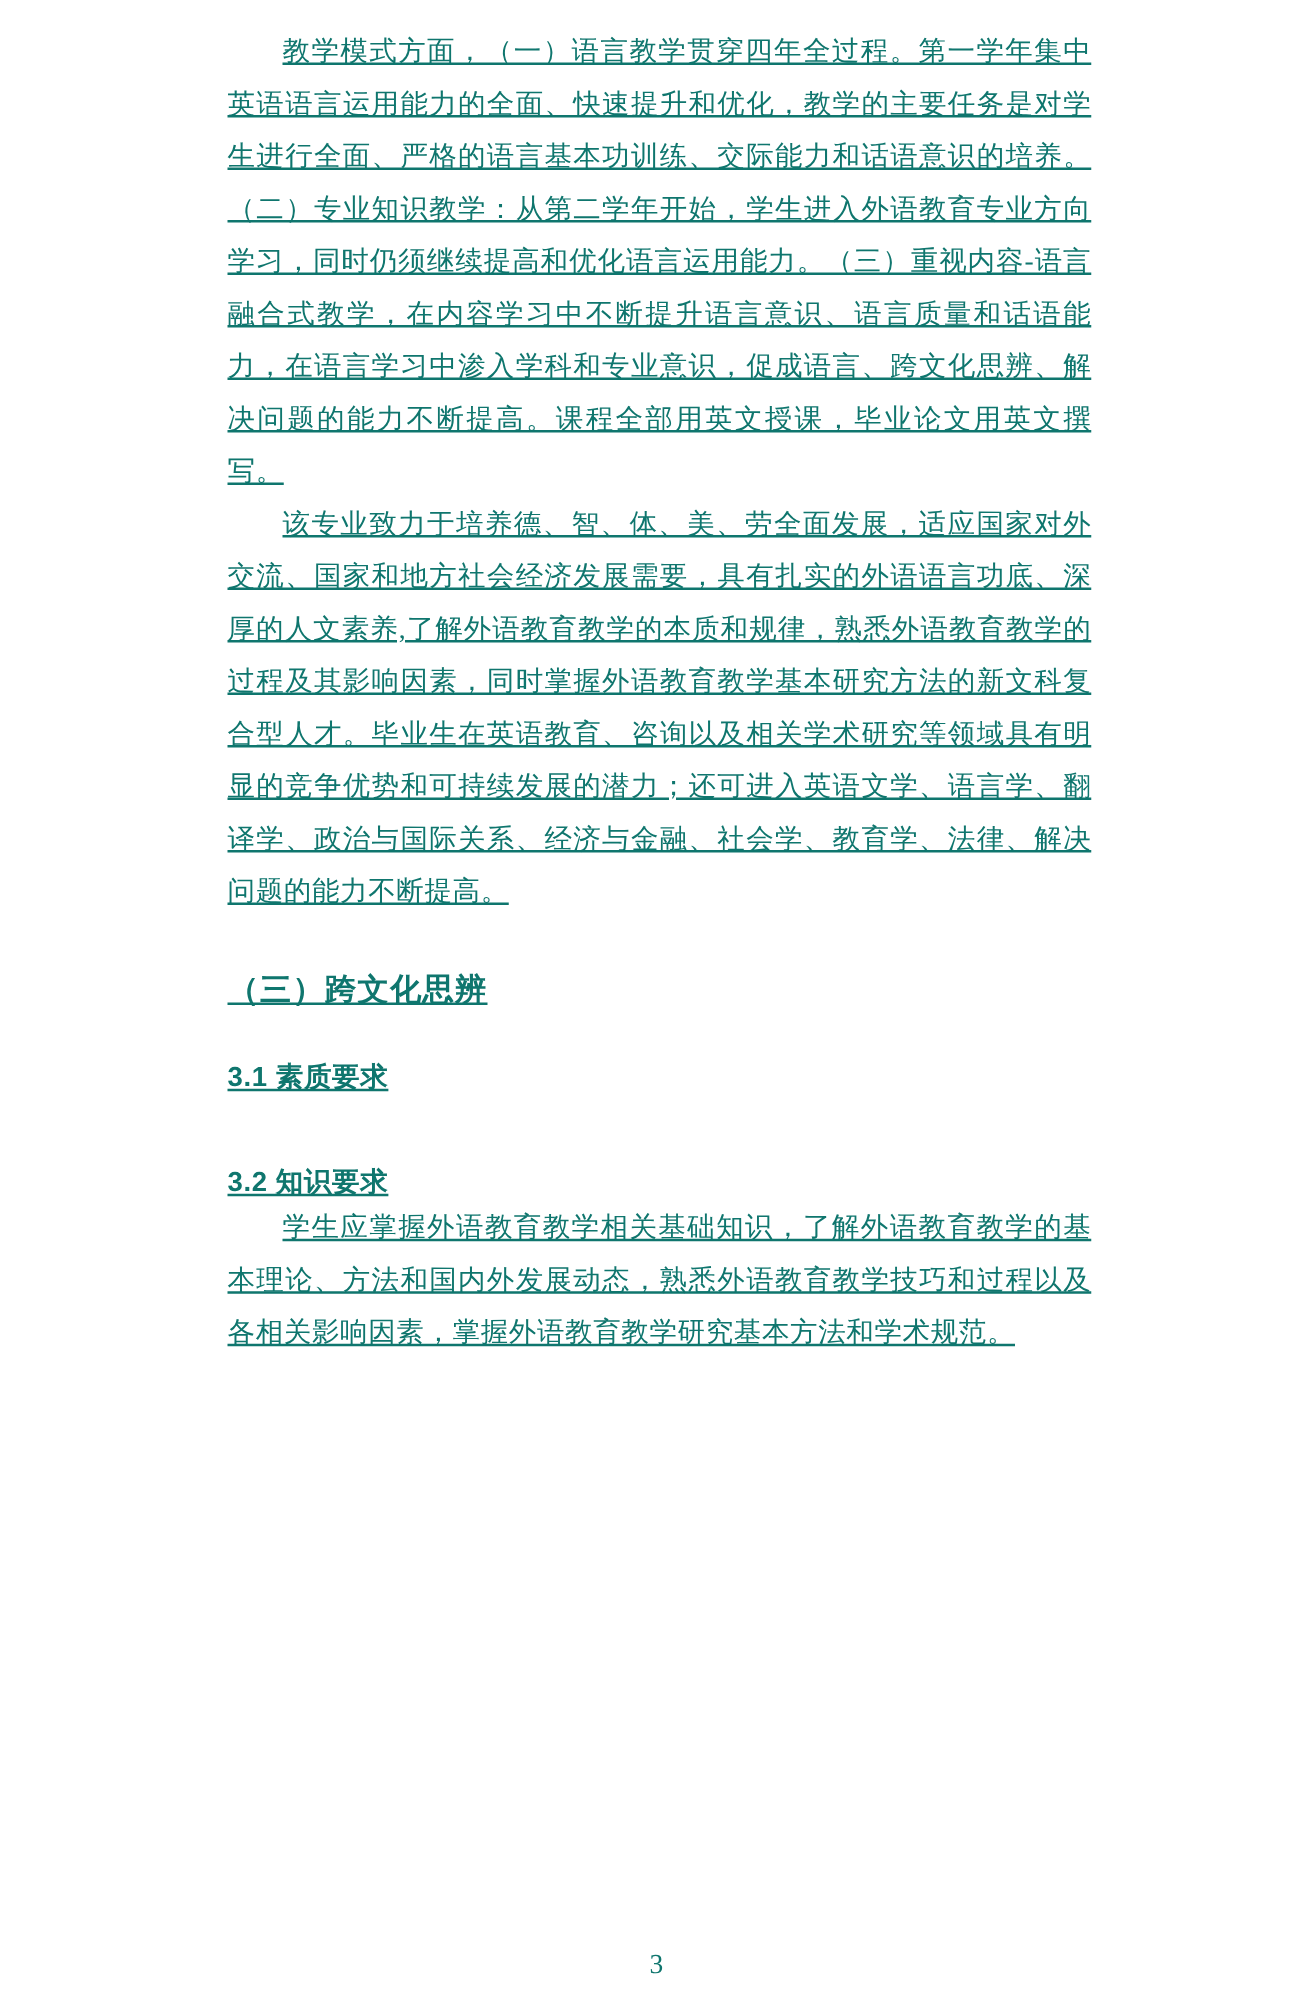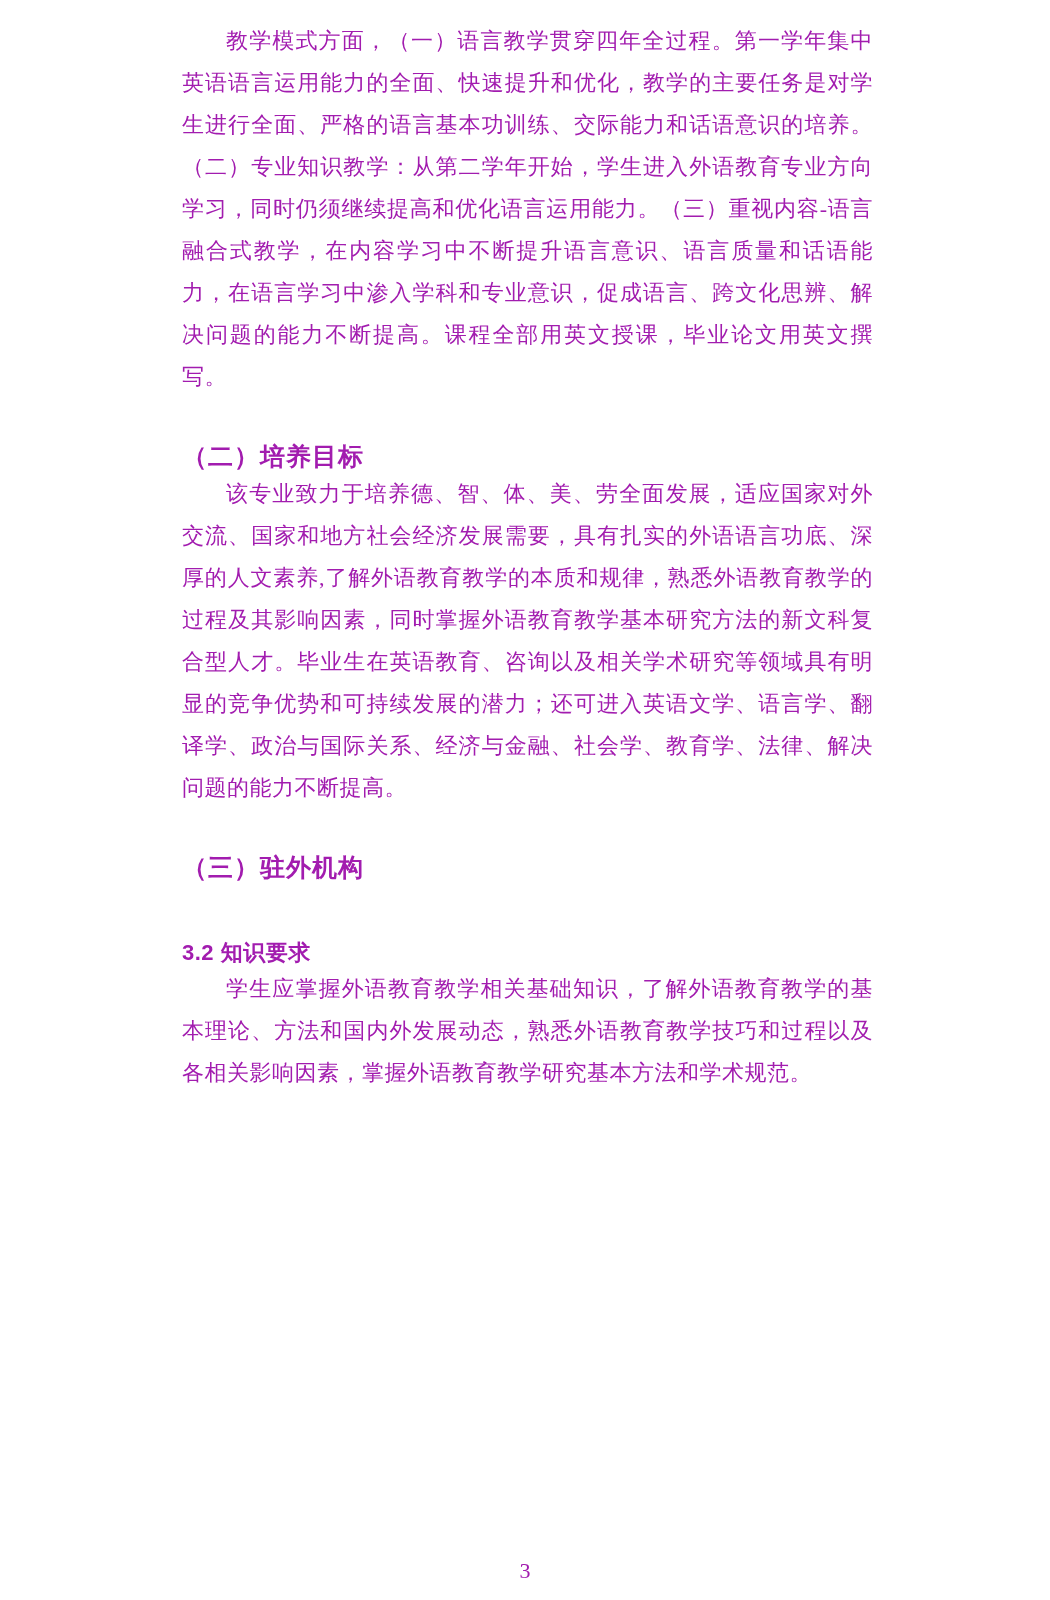--- a/index.html
+++ b/index.html
@@ -6,25 +6,26 @@
     margin: 0;
     padding: 0;
     background: #ffffff;
   }
   .page {
     position: relative;
     width: 840px;
     height: 1600px;
     margin: 0 auto;
     background: #ffffff;
-    color: #a21caf;
+    color: #0f766e;
     box-sizing: border-box;
     padding: 20px 72px 0 77px;
     overflow: hidden;
     font-family: "Liberation Serif", "DejaVu Serif", serif;
+    text-decoration: underline;
   }
   p.body {
     margin: 0;
     font-size: 22px;
     line-height: 42px;
     text-align: justify;
     text-align-last: left;
     text-indent: 2em;
     letter-spacing: 0.5px;
   }
@@ -65,26 +66,26 @@
   }
 </style>
 </head>
 <body>
 
 <div class="page">
 
   <p class="body p1">教学模式方面，（一）语言教学贯穿四年全过程。第一学年集中英语语言运用能力的全面、快速提升和优化，教学的主要任务是对学生进行全面、严格的语言基本功训练、交际能力和话语意识的培养。（二）专业知识教学：从第二学年开始，学生进入外语教育专业方向学习，同时仍须继续提高和优化语言运用能力。（三）重视内容-语言融合式教学，在内容学习中不断提升语言意识、语言质量和话语能力，在语言学习中渗入学科和专业意识，促成语言、跨文化思辨、解决问题的能力不断提高。课程全部用英文授课，毕业论文用英文撰写。</p>
 
 
-  <h2 class="h-major h-obj">（二）培养目标</h2>
 
   <p class="body p3">该专业致力于培养德、智、体、美、劳全面发展，适应国家对外交流、国家和地方社会经济发展需要，具有扎实的外语语言功底、深厚的人文素养,了解外语教育教学的本质和规律，熟悉外语教育教学的过程及其影响因素，同时掌握外语教育教学基本研究方法的新文科复合型人才。毕业生在英语教育、咨询以及相关学术研究等领域具有明显的竞争优势和可持续发展的潜力；还可进入英语文学、语言学、翻译学、政治与国际关系、经济与金融、社会学、教育学、法律、解决问题的能力不断提高。</p>
 
-  <h2 class="h-major h-req">（三）驻外机构</h2>
+  <h2 class="h-major h-req">（三）跨文化思辨</h2>
 
+  <h3 class="h-minor h31">3.1 素质要求</h3>
 
 
   <h3 class="h-minor h32">3.2 知识要求</h3>
 
   <p class="body p5">学生应掌握外语教育教学相关基础知识，了解外语教育教学的基本理论、方法和国内外发展动态，熟悉外语教育教学技巧和过程以及各相关影响因素，掌握外语教育教学研究基本方法和学术规范。</p>
 
 
   <div class="page-footer">3</div>
 
 </div>

